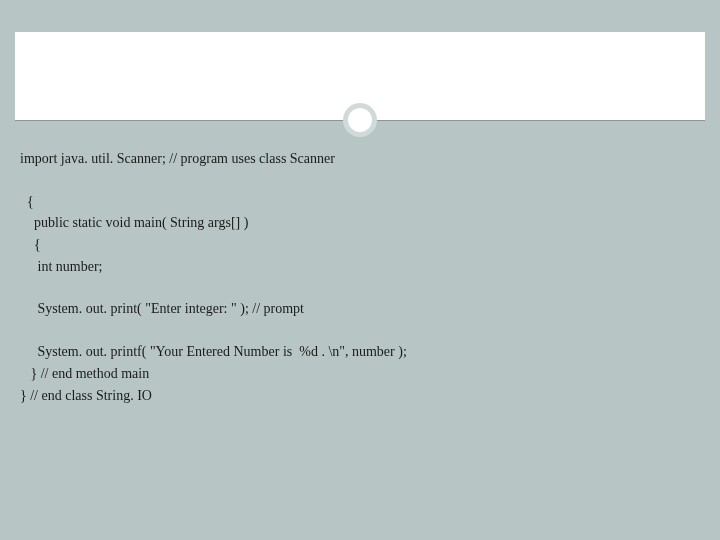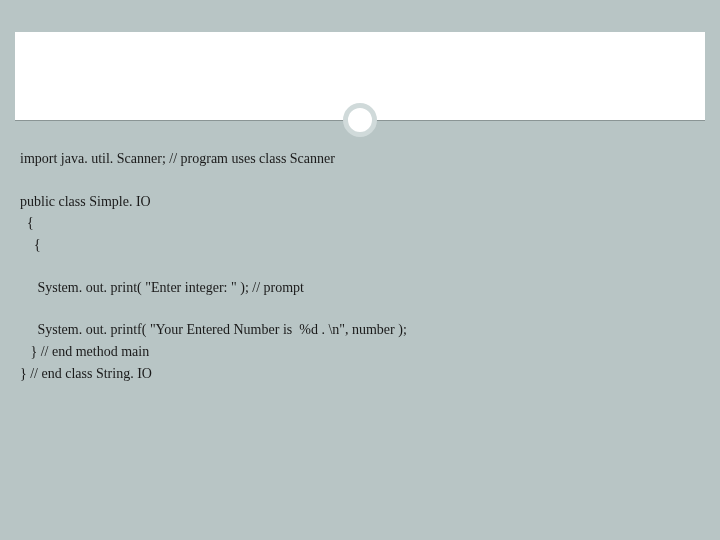--- a/index.html
+++ b/index.html
@@ -62,23 +62,24 @@
 </head>
 <body>
 
 <div class="slide">
   <div class="header-white"></div>
   <div class="header-line"></div>
   <div class="circle"></div>
   <div class="content">
     <p>import java. util. Scanner; // program uses class Scanner</p>
     <div class="blank"></div>
-    <p>public class Simple. IO</p>
     <p>  {</p>
+    <p>    public static void main( String args[] )</p>
     <p>    {</p>
+    <p>     int number;</p>
     <div class="blank"></div>
     <p>     System. out. print( "Enter integer: " ); // prompt</p>
     <div class="blank"></div>
     <p>     System. out. printf( "Your Entered Number is  %d . \n", number );</p>
     <p>   } // end method main</p>
     <p>} // end class String. IO</p>
   </div>
 </div>
 
 </body></html>

